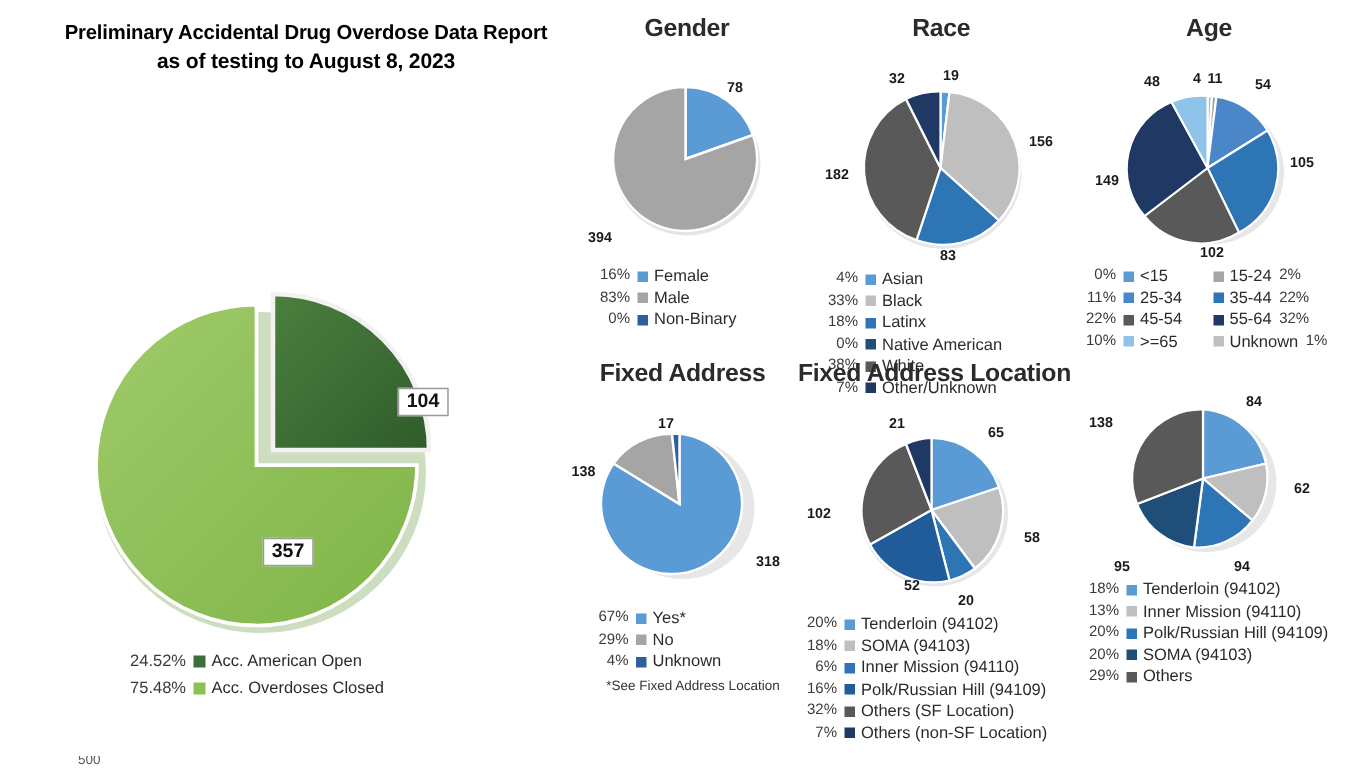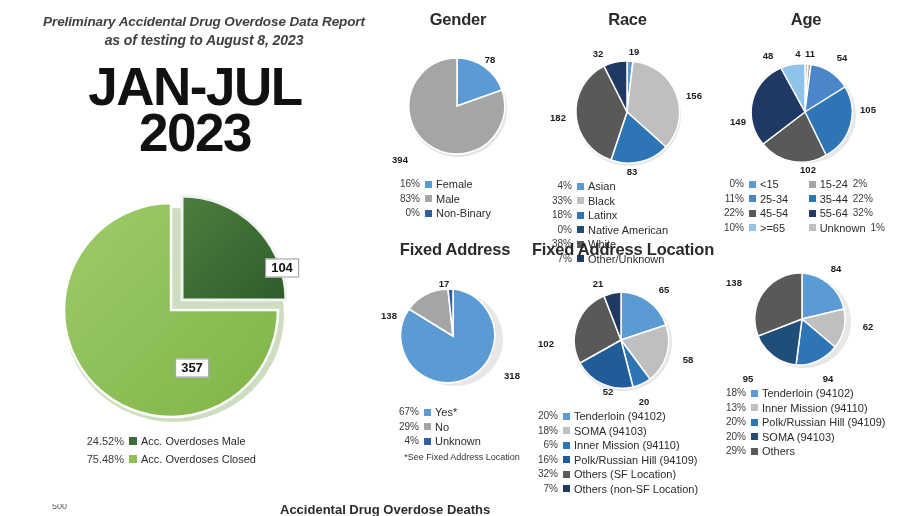--- a/index.html
+++ b/index.html
@@ -18,24 +18,23 @@
 
   
   #report-header {
     position: absolute;
     left: 0px;
     top: 12px;
     width: 390px;
     text-align: center;
   }
   .subtitle-line {
-    font-style: italic;
     font-weight: 600;
     font-size: 13.5px;
-    color: #404040;
+    color: #000000;
     line-height: 19px;
     letter-spacing: -0.1px;
     padding-left: 18px;
   }
   .subtitle-line.second { font-size: 14px; }
   #big-title {
     margin-top: 14px;
     font-weight: 800;
     font-size: 53px;
     line-height: 46px;
@@ -143,24 +142,20 @@
     font-weight: 700;
     color: #2b2b2b;
   }
 </style>
 </head>
 <body>
 
 <div id="report-header">
   <div class="subtitle-line">Preliminary Accidental Drug Overdose Data Report</div>
   <div class="subtitle-line second">as of testing to August 8, 2023</div>
-  <div id="big-title">
-    <div>JAN-JUL</div>
-    <div>2023</div>
-  </div>
 </div>
 
 <div id="main-pie-panel">
   <div class="pie-wrap">
     <svg class="pie-svg" width="300" height="250" viewBox="0 0 300 250">
       <defs>
         <linearGradient id="gLight" x1="0" y1="0" x2="1" y2="1">
           <stop offset="0%" stop-color="#9ECB6A"></stop>
           <stop offset="100%" stop-color="#7FB447"></stop>
         </linearGradient>
@@ -177,21 +172,21 @@
     </svg>
     <div class="bubble-label" style="left:236px;top:80px;">104</div>
     <div class="bubble-label" style="left:146px;top:180px;">357</div>
   </div>
 </div>
 
 <div id="main-legend" class="legend">
   <div class="legend-row">
     <span class="legend-pct">24.52%</span>
     <span class="legend-swatch" style="background:#3C6E3C"></span>
-    <span class="legend-label">Acc. Overdoses Male</span>
+    <span class="legend-label">Acc. American Open</span>
   </div>
   <div class="legend-row">
     <span class="legend-pct">75.48%</span>
     <span class="legend-swatch" style="background:#8CC152"></span>
     <span class="legend-label">Acc. Overdoses Closed</span>
   </div>
 </div>
 
 <div class="panel" style="left:378px;top:10px;width:160px;">
   <div class="panel-title">Gender</div>
@@ -493,14 +488,13 @@
     <div class="legend-row">
       <span class="legend-pct">29%</span>
       <span class="legend-swatch" style="background:#595959"></span>
       <span class="legend-label">Others</span>
     </div>
   </div>
 </div>
 
 <div id="bottom-cutoff">
   <div id="bottom-axis-num">500</div>
-  <div id="bottom-cut-title">Accidental Drug Overdose Deaths</div>
 </div>
 
 </body></html>

